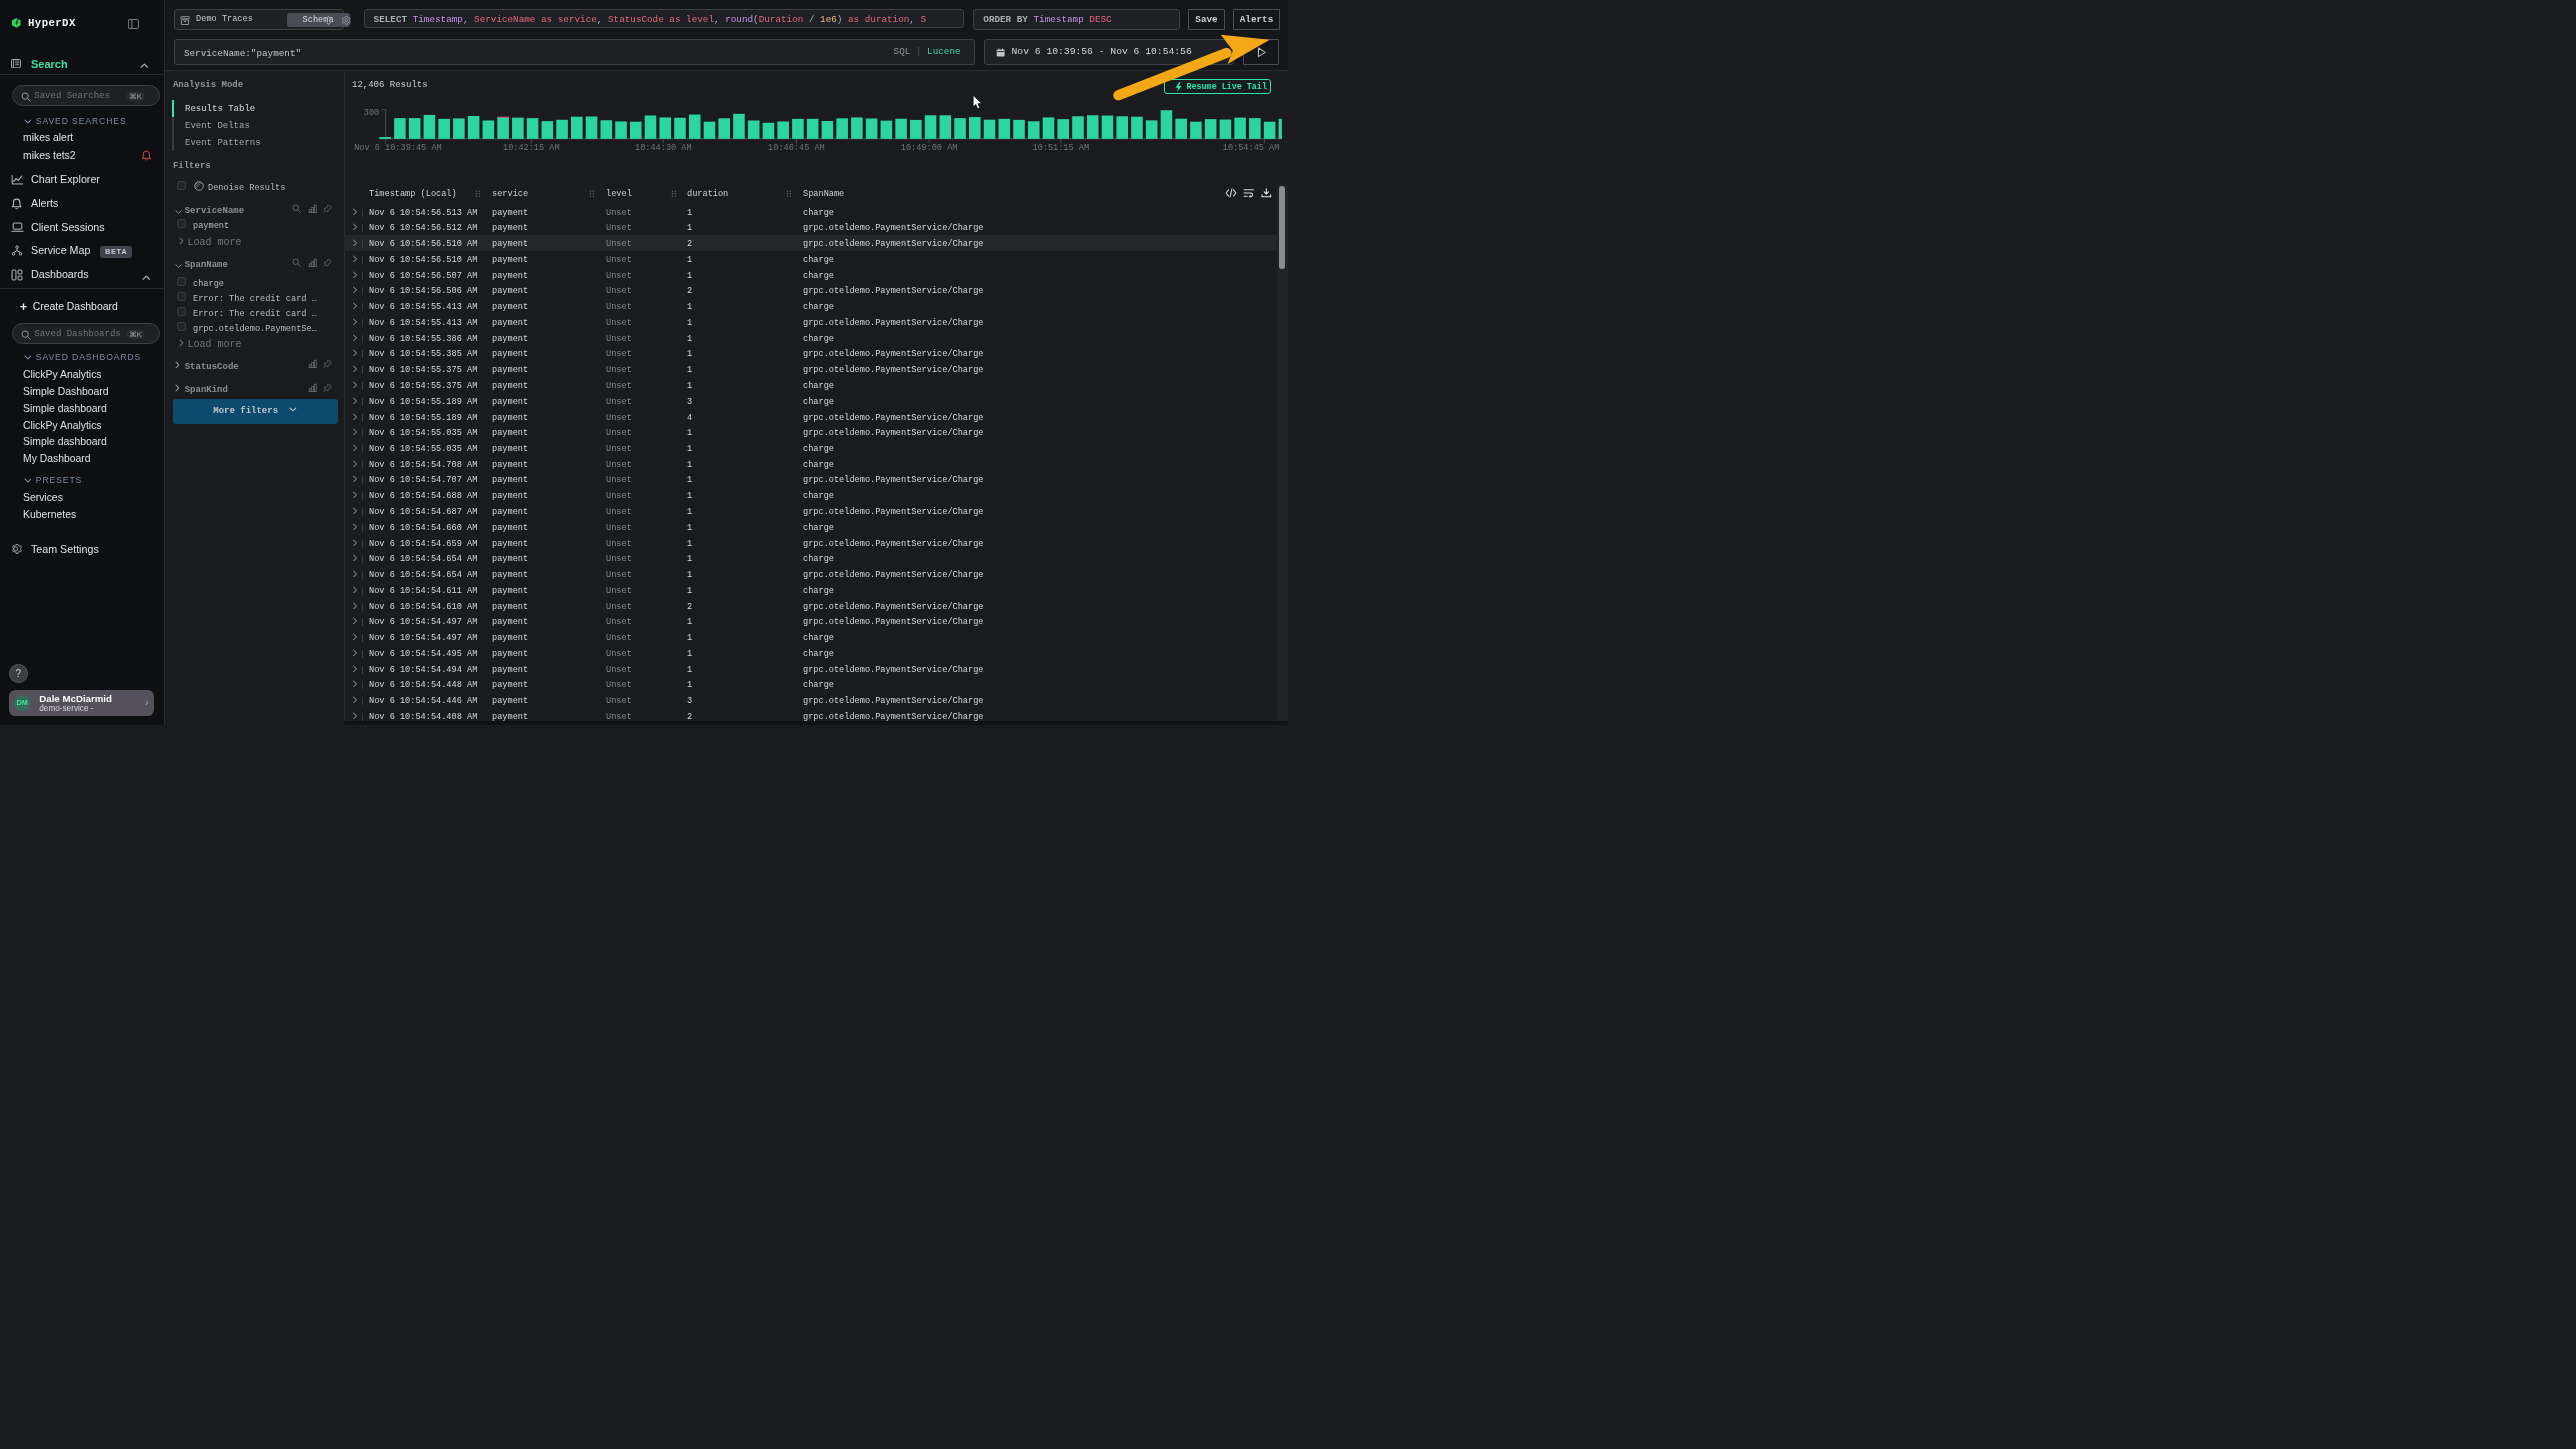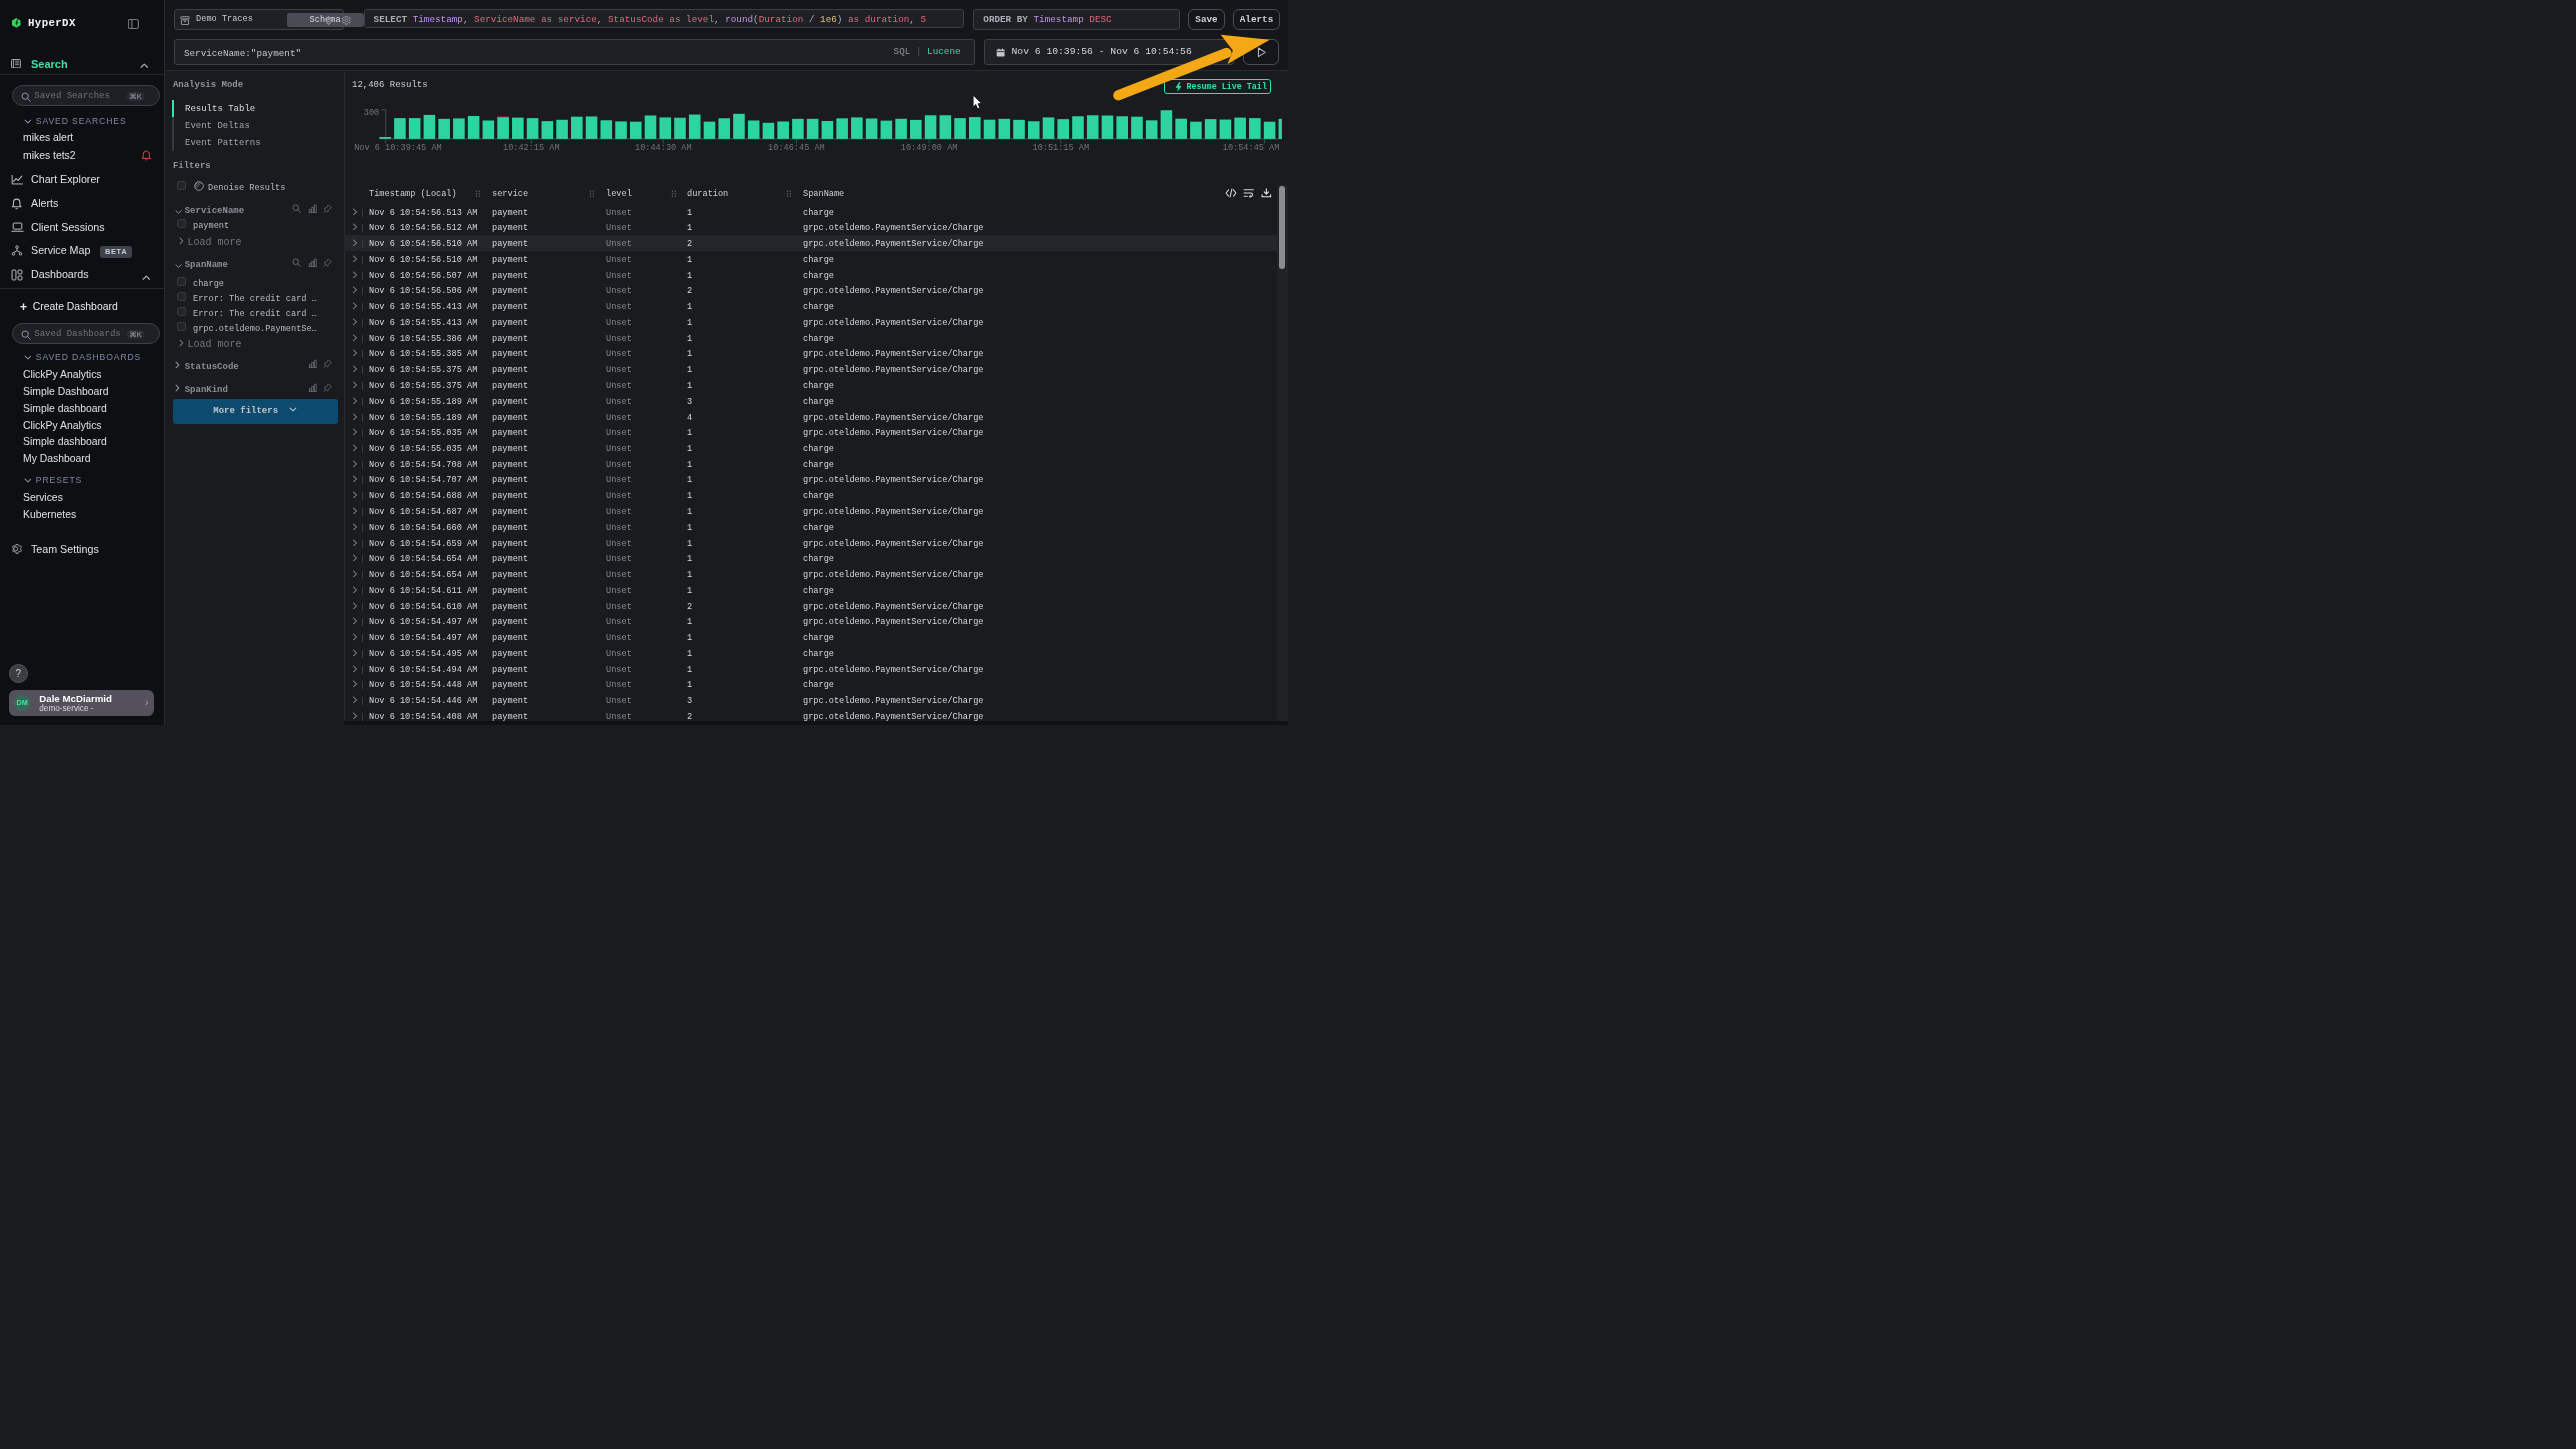--- a/index.html
+++ b/index.html
@@ -51,29 +51,29 @@
   text-align:center;line-height:15.7px}
 .uname{position:absolute;left:30px;top:2.9px;font-family:"Liberation Sans",sans-serif;font-weight:bold;
   font-size:9.7px;color:#ffffff}
 .usub{position:absolute;left:30px;top:13.6px;font-family:"Liberation Sans",sans-serif;font-size:8.2px;color:#d8d6dd}
 .uchev{position:absolute;right:5.7px;top:5.7px;color:#a5a2ae;font-family:"Liberation Sans",sans-serif;font-size:10.7px}
 
 
 .box{position:absolute;background:#1f2025;border:0.7px solid #3d3f46;border-radius:2.9px}
 .seltxt{position:absolute;left:21.5px;top:4.3px;font-size:8.6px;color:#c6c9ce}
 .schema{position:absolute;left:112px;top:2.9px;background:#494b55;border-radius:2.9px;height:14.3px;
-  line-height:14.3px;padding:0 23px;font-size:8.6px;color:#dcdce2}
+  line-height:14.3px;padding:0 16px;font-size:8.6px;color:#dcdce2}
 .gear{position:absolute;left:176px;top:15px}
 .code{font-size:9.3px;white-space:nowrap;overflow:hidden}
 .kw{color:#a9adb5;font-weight:bold}
 .id1{color:#c792ea}
 .id2{color:#e0687a}
 .num{color:#e5c07b}
 .pl{color:#a6adbb}
-.btn{position:absolute;border:0.7px solid #4a4d55;border-radius:6px;color:#ced1d6;
+.btn{position:absolute;border:0.7px solid #4a4d55;border-radius:1px;color:#ced1d6;
   font-weight:bold;font-size:9.3px;text-align:center}
 .sqllucene{position:absolute;right:13px;top:6.4px;font-size:9.3px;color:#8f939c}
 .sqllucene .luc{color:#3fd9a4}
 .sqllucene .bar{color:#54565e}
 .dr-txt{position:absolute;left:26.5px;top:6.4px;font-size:9.7px;color:#d3d6db}
 
 
 .ptitle{position:absolute;left:7.9px;font-weight:bold;font-size:9px;color:#8f939b}
 .mode{position:absolute;left:20px;font-size:9px}
 .mtrack{position:absolute;left:7.2px;top:29px;width:2.1px;height:51px;background:#37383e}

